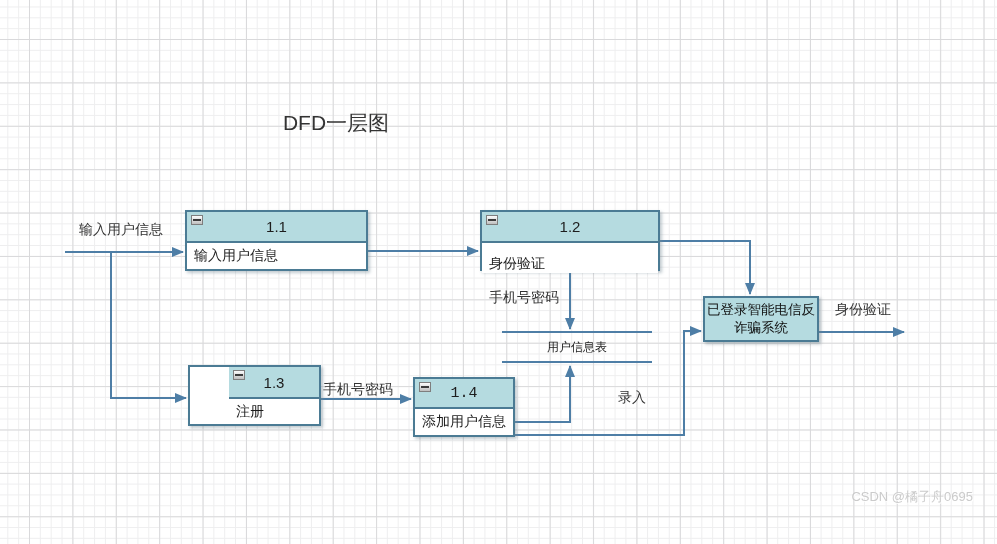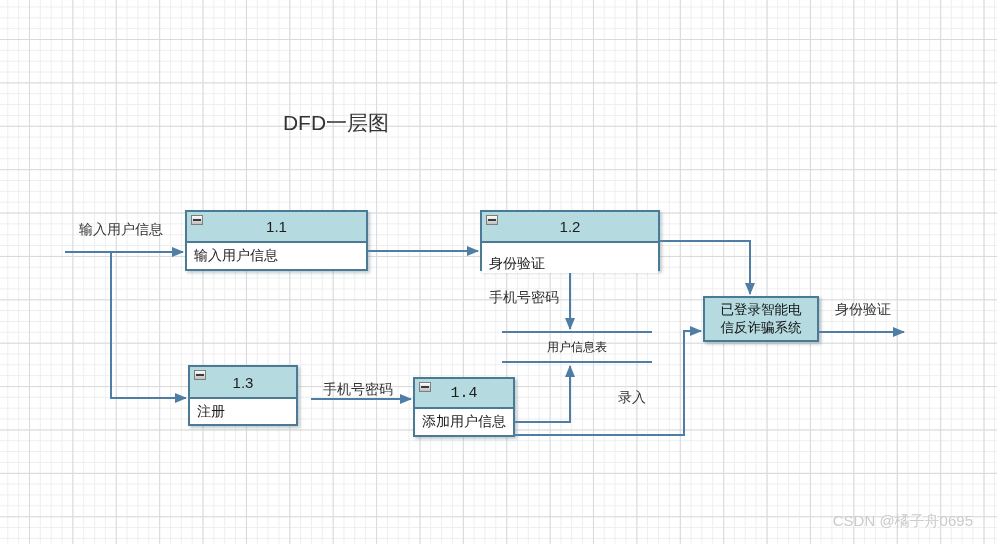--- a/index.html
+++ b/index.html
@@ -49,33 +49,33 @@
     flex:1 1 auto; display:flex; align-items:center;
     padding-left:7px; font-size:14px; color:#1d1d1d;
     background:#fff;
   }
   .external-entity {
     position:absolute; box-sizing:border-box;
     border:2px solid #4b7b94; background:#b5dbe0;
     display:flex; align-items:center; justify-content:center;
     text-align:center; font-size:13.5px; line-height:18px; color:#111;
     box-shadow: 2px 2px 3px rgba(110,130,140,0.5);
-    word-break:break-all; padding:15px;
+    word-break:break-all; padding:1px;
   }
   .flow-label {
     position:absolute; transform:translateX(-50%);
     font-size:14px; color:#333; white-space:nowrap;
   }
   .datastore-label {
     position:absolute; transform:translateX(-50%);
     font-size:12px; color:#222; white-space:nowrap;
   }
   .watermark {
-    position:absolute; right:24px; top:512px;
-    font-size:15px; color:#cbcbcb;
+    position:absolute; right:24px; top:488px;
+    font-size:13px; color:#cbcbcb;
     text-shadow: 1px 1px 0 #ffffff;
     white-space:nowrap;
     text-align:center;
   }
 </style>
 </head>
 <body>
 
 <div class="canvas">
 
@@ -115,21 +115,21 @@
   <div class="process" style="left:480px; top:210px; width:180px; height:61px;gap:12px;">
     <div class="process-header" style="height:29px;">
       <span class="collapse-btn">
           <span class="minus"></span>
         </span>
       <span>1.2</span>
     </div>
     <div class="process-body">身份验证</div>
   </div>
 
-  <div class="process" style="left:188px; top:365px; width:110px; height:61px;">
+  <div class="process" style="left:188px; top:365px; width:133px; height:61px;padding-left:39px;">
     <div class="process-header" style="height:30px;">
       <span class="collapse-btn">
           <span class="minus"></span>
         </span>
       <span>1.3</span>
     </div>
     <div class="process-body">注册</div>
   </div>
 
   <div class="process" style="left:413px; top:377px; width:102px; height:60px;font-family:Liberation Mono, monospace;">

